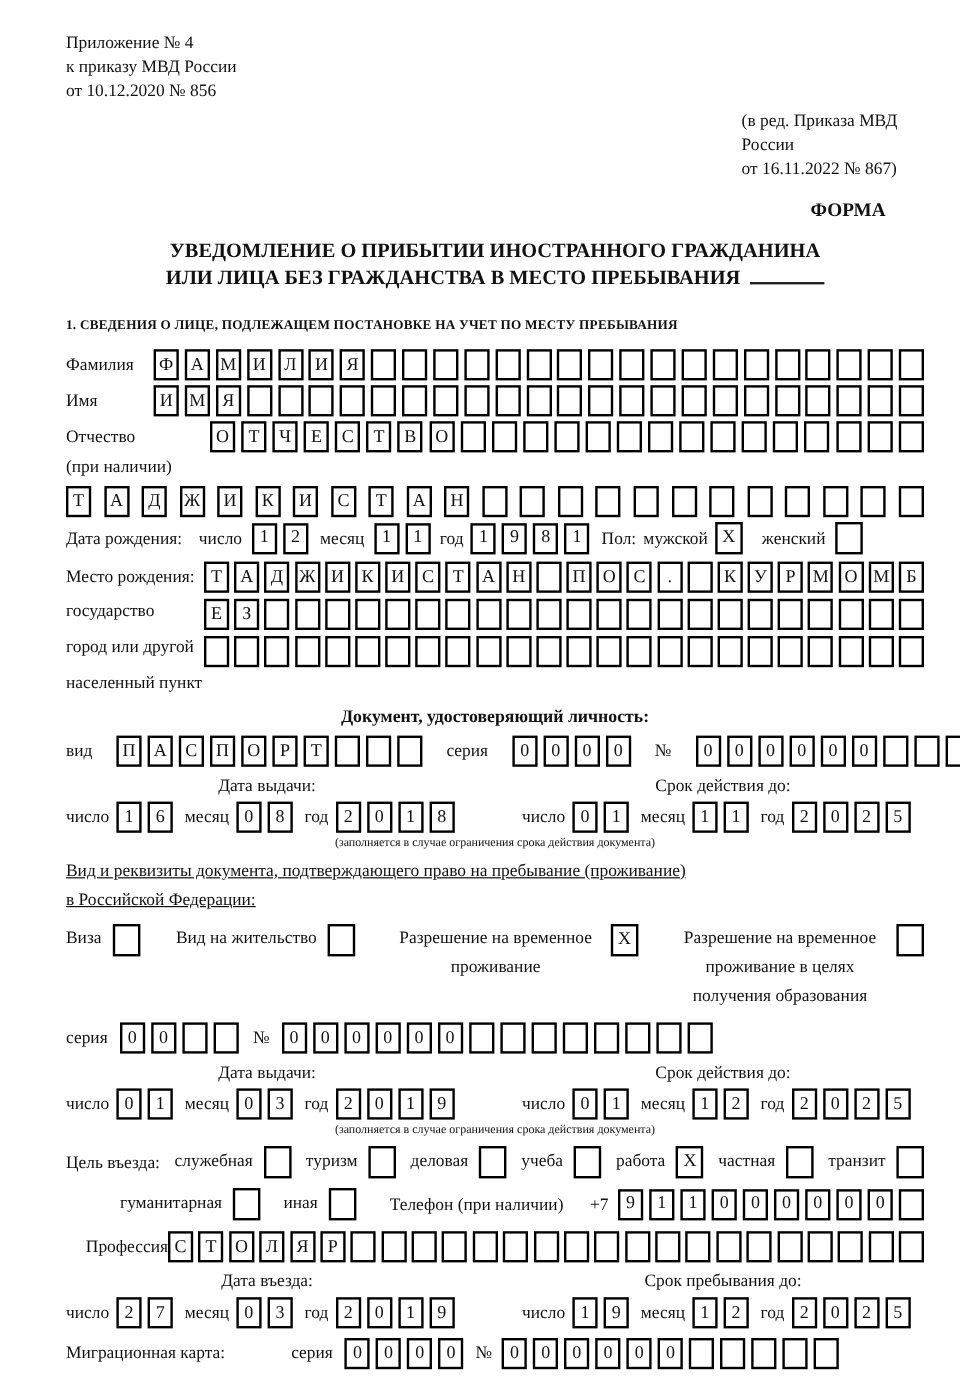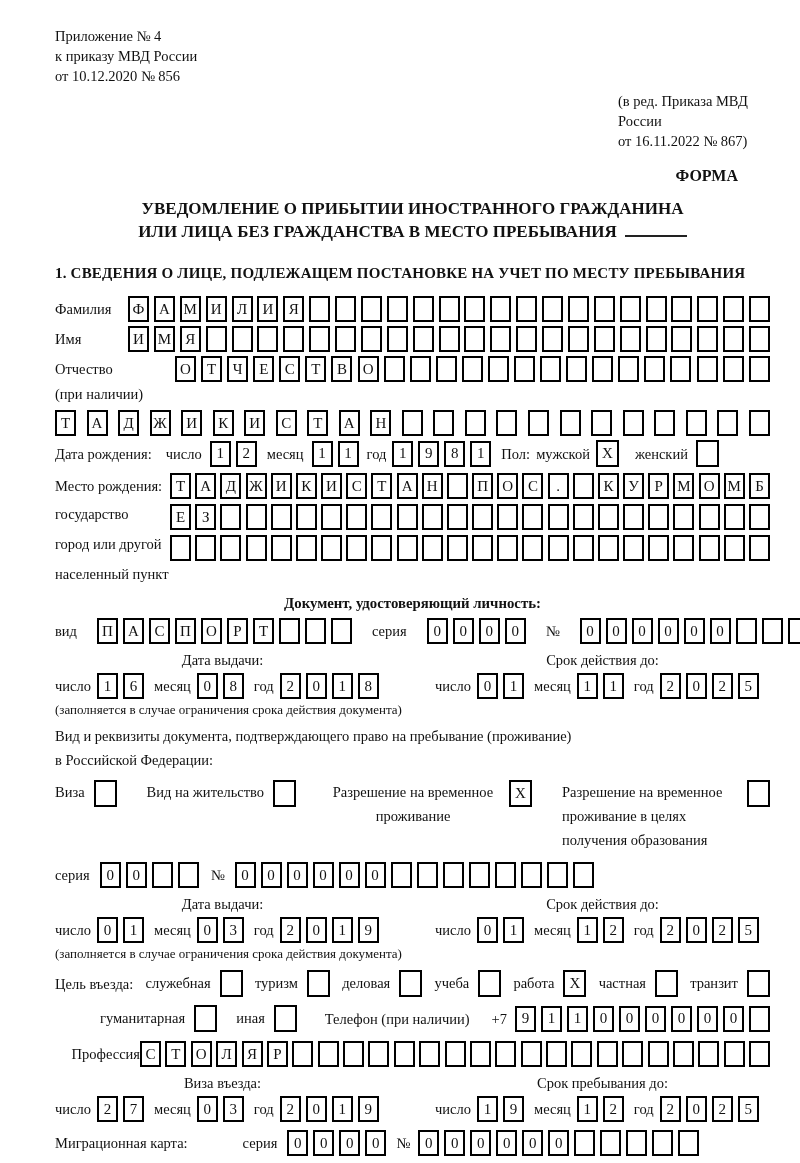--- a/index.html
+++ b/index.html
@@ -14,21 +14,21 @@
 
   
   .appendix { line-height:20px; }
   .edition  { margin-left:563px; line-height:20px; margin-top:5px; }
   .form-label { text-align:right; padding-right:32px; font-weight:bold; font-size:16px; margin-top:16px; }
 
   
   .title { text-align:center; font-weight:bold; font-size:17px; line-height:23px; margin-top:12px; }
   .blank-line { display:inline-block; width:62px; border-bottom:2px solid #222; height:14px; margin-left:8px; }
 
-  .sec-heading { font-weight:bold; font-size:15px; margin-top:22px; margin-bottom:14px; letter-spacing:0.2px; }
+  .sec-heading { font-weight:bold; font-size:11px; margin-top:22px; margin-bottom:14px; letter-spacing:0.2px; }
 
   
   .frow { display:flex; align-items:flex-start; margin-bottom:4px; }
   .lbl { line-height:26px; flex:none; }
   .lblcol { flex:none; line-height:24px; }
   .w73  { width:73px; }  .w120 { width:120px; } .w115 { width:115px; }
   .w85  { width:85px;text-align:right; }
   .boxes { display:flex; gap:5px; flex:none; }
   .boxes.fill { flex:1; justify-content:space-between; gap:0; }
   .stack { flex:1; display:flex; flex-direction:column; gap:5px; }
@@ -46,32 +46,32 @@
 
   
   .dates { display:flex; margin-top:6px; }
   .dh { }
   .dh-left { width:335px; }
   .dh-right { width:335px; margin-left:auto; }
   .date-title { text-align:center; line-height:20px; margin-bottom:3px; }
   .date-fields { display:flex; align-items:center; }
   .date-fields .flabel { margin-right:6px; }
   .date-fields .boxes { margin-right:10px; }
-  .doc-note { text-align:left; font-size:13px; margin-top:3px; margin-bottom:6px; }
+  .doc-note { text-align:center; font-size:10px; margin-top:3px; margin-bottom:6px; }
 
   .heading-center { text-align:center; font-weight:bold; font-size:14.8px; margin:6px 0 6px 0; }
 
-  .intro { line-height:24px; margin-top:4px; }
+  .intro { line-height:24px; margin-top:4px;text-decoration:underline; }
 
   
   .opt-row { display:flex; justify-content:space-between; align-items:flex-start; margin-top:8px; margin-bottom:10px; }
   .opt { display:flex; align-items:flex-start; gap:9px; }
   .opt .olabel { line-height:24px; }
   .opt .center-multi { width:174px; text-align:center; }
-  .opt .center-multi2 { width:176px; }
+  .opt .center-multi2 { width:176px; text-align:center; }
 
   .purpose-row { display:flex; justify-content:space-between; align-items:center; margin-top:8px; }
   .purpose-row2 { display:flex; align-items:center; margin-top:8px; margin-left:45px; }
   .purpose-row2 .sp { width:26px; } .purpose-row2 .sp2 { width:38px; }
   .opt2 { display:flex; align-items:center; gap:9px; }
 
   .serial-row { display:flex; align-items:center; margin-top:10px; margin-bottom:4px; }
   .serial-row .lbl { margin-right:10px; }
   .serial-row .boxes { margin-right:12px; }
 
@@ -610,21 +610,21 @@
         <span class="cell"></span>
         <span class="cell"></span>
         <span class="cell"></span>
         <span class="cell"></span>
         <span class="cell"></span>
       </div>
   </div>
 
   <div class="dates">
     <div class="dh dh-left">
-      <div class="date-title">Виза въезда:</div>
+      <div class="date-title">Дата въезда:</div>
       <div class="date-fields">
         <span class="flabel">число</span>
         <span class="boxes">
             <span class="cell">2</span>
             <span class="cell">7</span>
           </span>
         <span class="flabel">месяц</span>
         <span class="boxes">
             <span class="cell">0</span>
             <span class="cell">3</span>

